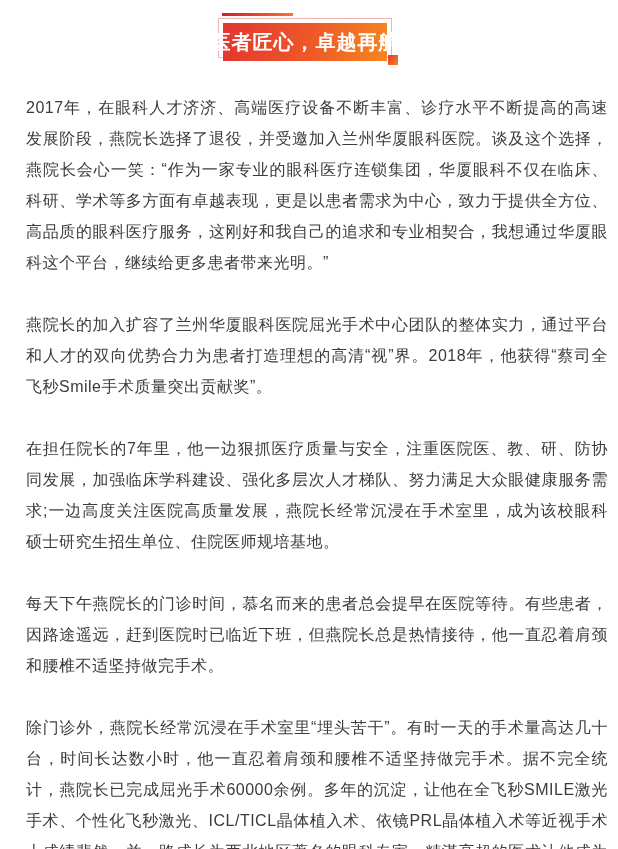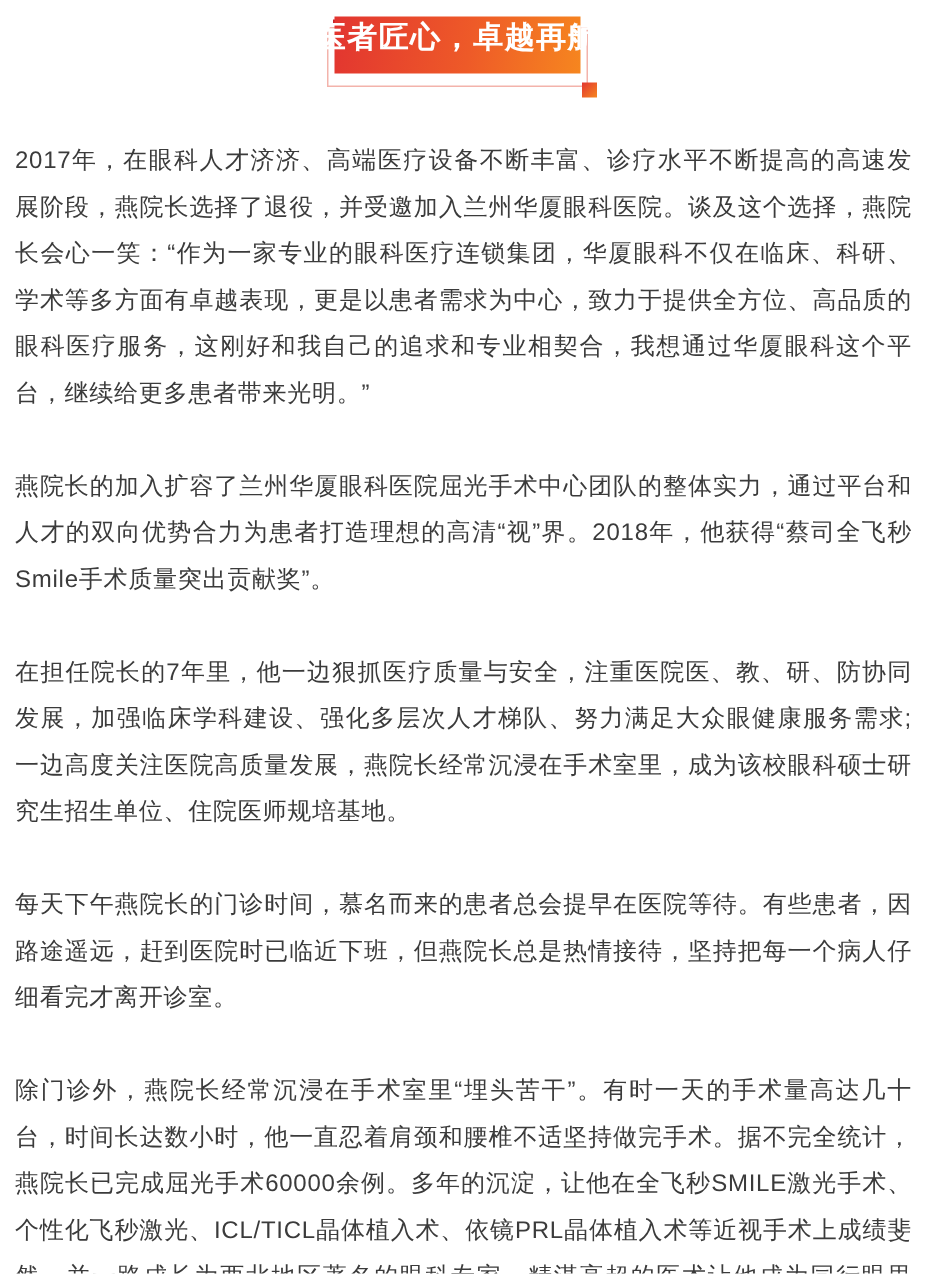--- a/index.html
+++ b/index.html
@@ -31,29 +31,30 @@
     left: 218px;
     top: 18px;
     width: 172px;
     height: 38px;
     border: 1px solid #f3b3ab;
     background: transparent;
   }
   .banner-box {
     position: absolute;
     left: 223px;
-    top: 11px;
+    top: 23px;
     width: 164px;
     height: 38px;
     background: linear-gradient(100deg, #e23530 0%, #ee5a28 55%, #f6861f 100%);
     color: #ffffff;
     font-weight: bold;
     font-size: 20px;
     letter-spacing: 1px;
     display: flex;
+    align-items: center;
     justify-content: center;
     white-space: nowrap;
   }
   .banner-square {
     position: absolute;
     left: 388px;
     top: 55px;
     width: 10px;
     height: 10px;
     background: linear-gradient(135deg, #e23530 0%, #f6861f 100%);
@@ -61,34 +62,34 @@
   
   .article {
     padding: 0 10px;
     color: #3b3b3b;
     font-size: 16px;
     line-height: 31px;
     text-align: justify;
     letter-spacing: 0.5px;
   }
   .article p {
-    margin: 0 0 31px 0;
+    margin: 0 0 31px 16px;
   }
 </style>
 </head>
 <body>
 
 <header class="banner-wrap">
   <div class="banner-line"></div>
   <div class="banner-outline"></div>
   <div class="banner-box">
     <span>医者匠心，卓越再航</span>
   </div>
   <div class="banner-square"></div>
 </header>
 
 <article class="article">
   <p>2017年，在眼科人才济济、高端医疗设备不断丰富、诊疗水平不断提高的高速发展阶段，燕院长选择了退役，并受邀加入兰州华厦眼科医院。谈及这个选择，燕院长会心一笑：“作为一家专业的眼科医疗连锁集团，华厦眼科不仅在临床、科研、学术等多方面有卓越表现，更是以患者需求为中心，致力于提供全方位、高品质的眼科医疗服务，这刚好和我自己的追求和专业相契合，我想通过华厦眼科这个平台，继续给更多患者带来光明。”</p>
   <p>燕院长的加入扩容了兰州华厦眼科医院屈光手术中心团队的整体实力，通过平台和人才的双向优势合力为患者打造理想的高清“视”界。2018年，他获得“蔡司全飞秒Smile手术质量突出贡献奖”。</p>
   <p>在担任院长的7年里，他一边狠抓医疗质量与安全，注重医院医、教、研、防协同发展，加强临床学科建设、强化多层次人才梯队、努力满足大众眼健康服务需求;一边高度关注医院高质量发展，燕院长经常沉浸在手术室里，成为该校眼科硕士研究生招生单位、住院医师规培基地。</p>
-  <p>每天下午燕院长的门诊时间，慕名而来的患者总会提早在医院等待。有些患者，因路途遥远，赶到医院时已临近下班，但燕院长总是热情接待，坚持把每一个病人仔细看完才离开诊室。</p>
+  <p>每天下午燕院长的门诊时间，慕名而来的患者总会提早在医院等待。有些患者，因路途遥远，赶到医院时已临近下班，但燕院长总是热情接待，他一直忍着肩颈和腰椎不适坚持做完手术。</p>
   <p>除门诊外，燕院长经常沉浸在手术室里“埋头苦干”。有时一天的手术量高达几十台，时间长达数小时，他一直忍着肩颈和腰椎不适坚持做完手术。据不完全统计，燕院长已完成屈光手术60000余例。多年的沉淀，让他在全飞秒SMILE激光手术、个性化飞秒激光、ICL/TICL晶体植入术、依镜PRL晶体植入术等近视手术上成绩斐然，并一路成长为西北地区著名的眼科专家。精湛高超的医术让他成为同行眼里的“全能型”眼科医生，患者口口相传的“眼科大咖”。</p>
 </article>
 
 </body></html>

